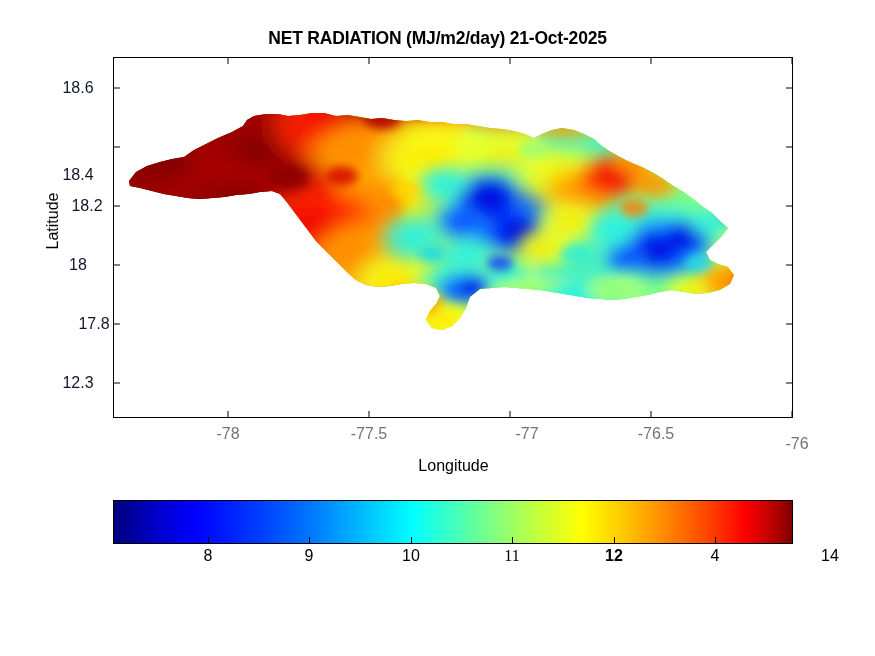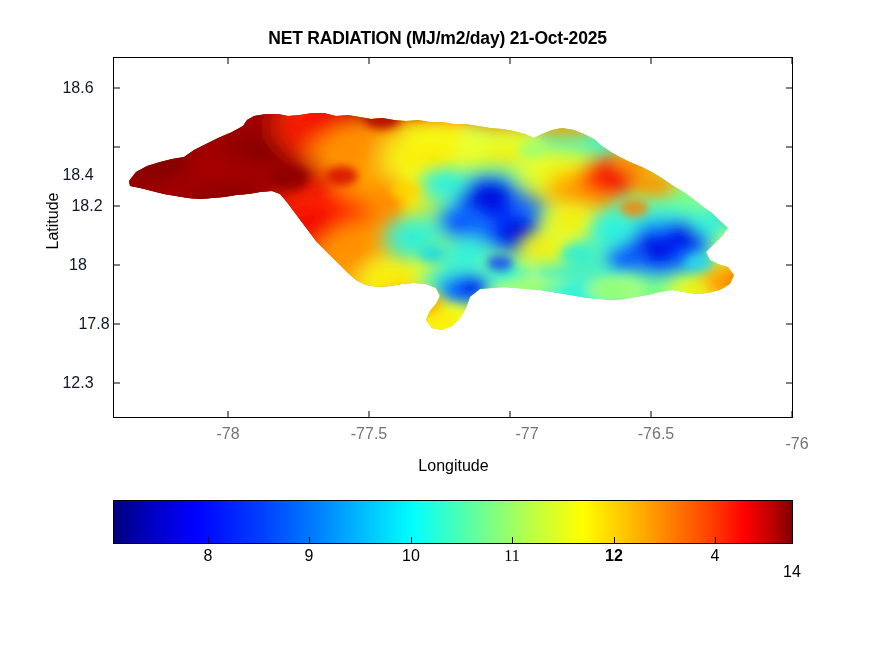--- a/index.html
+++ b/index.html
@@ -330,21 +330,21 @@
       <div class="cbar-tick" style="left:602px;"></div>
       <div class="cbar-tick" style="left:679px;"></div>
     </div>
 
     <div class="cbar-lab" style="left:95px;">8</div>
     <div class="cbar-lab" style="left:196px;">9</div>
     <div class="cbar-lab" style="left:298px;">10</div>
     <div class="cbar-lab" style="left:399px;font-family:Liberation Serif, serif;">11</div>
     <div class="cbar-lab" style="left:501px;font-weight:bold;">12</div>
     <div class="cbar-lab" style="left:602px;">4</div>
-    <div class="cbar-lab" style="left:679px;margin-top:16px;">14</div>
+    <div class="cbar-lab" style="left:717px;">14</div>
   </div>
 
   <svg width="875" height="656" style="position:absolute;left:0;top:0;pointer-events:none;">
 
     <g stroke="#000" stroke-width="1">
       <line x1="113" y1="88" x2="120" y2="88"></line>
       <line x1="113" y1="147" x2="120" y2="147"></line>
       <line x1="113" y1="206" x2="120" y2="206"></line>
       <line x1="113" y1="265" x2="120" y2="265"></line>
       <line x1="113" y1="324" x2="120" y2="324"></line>

